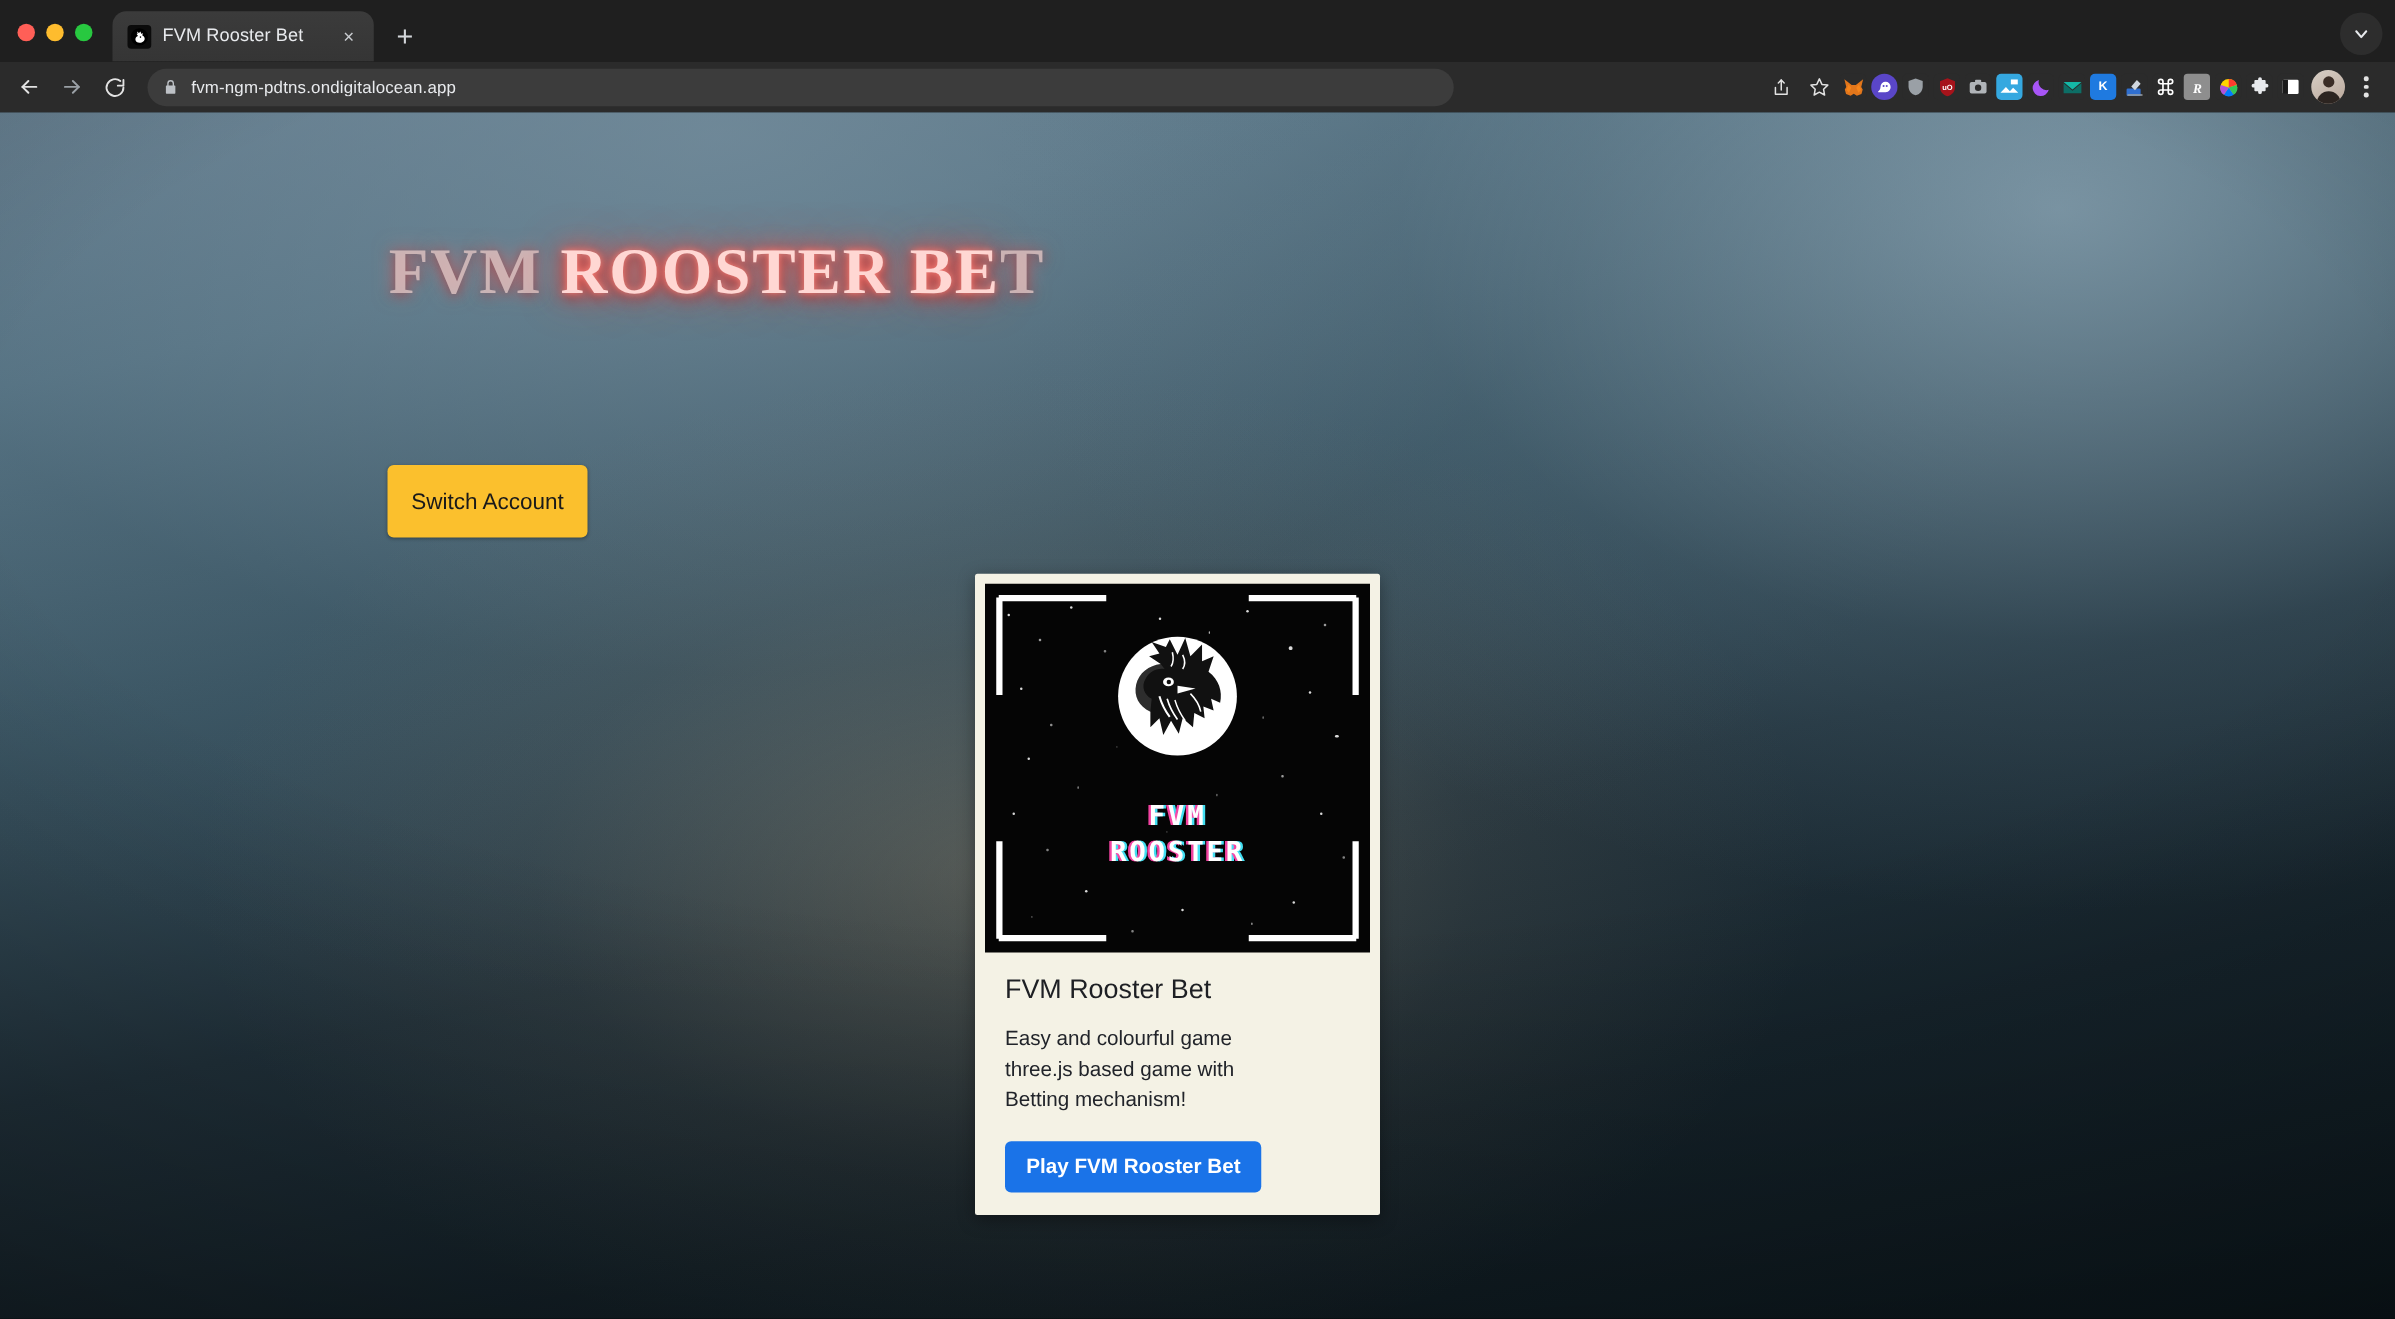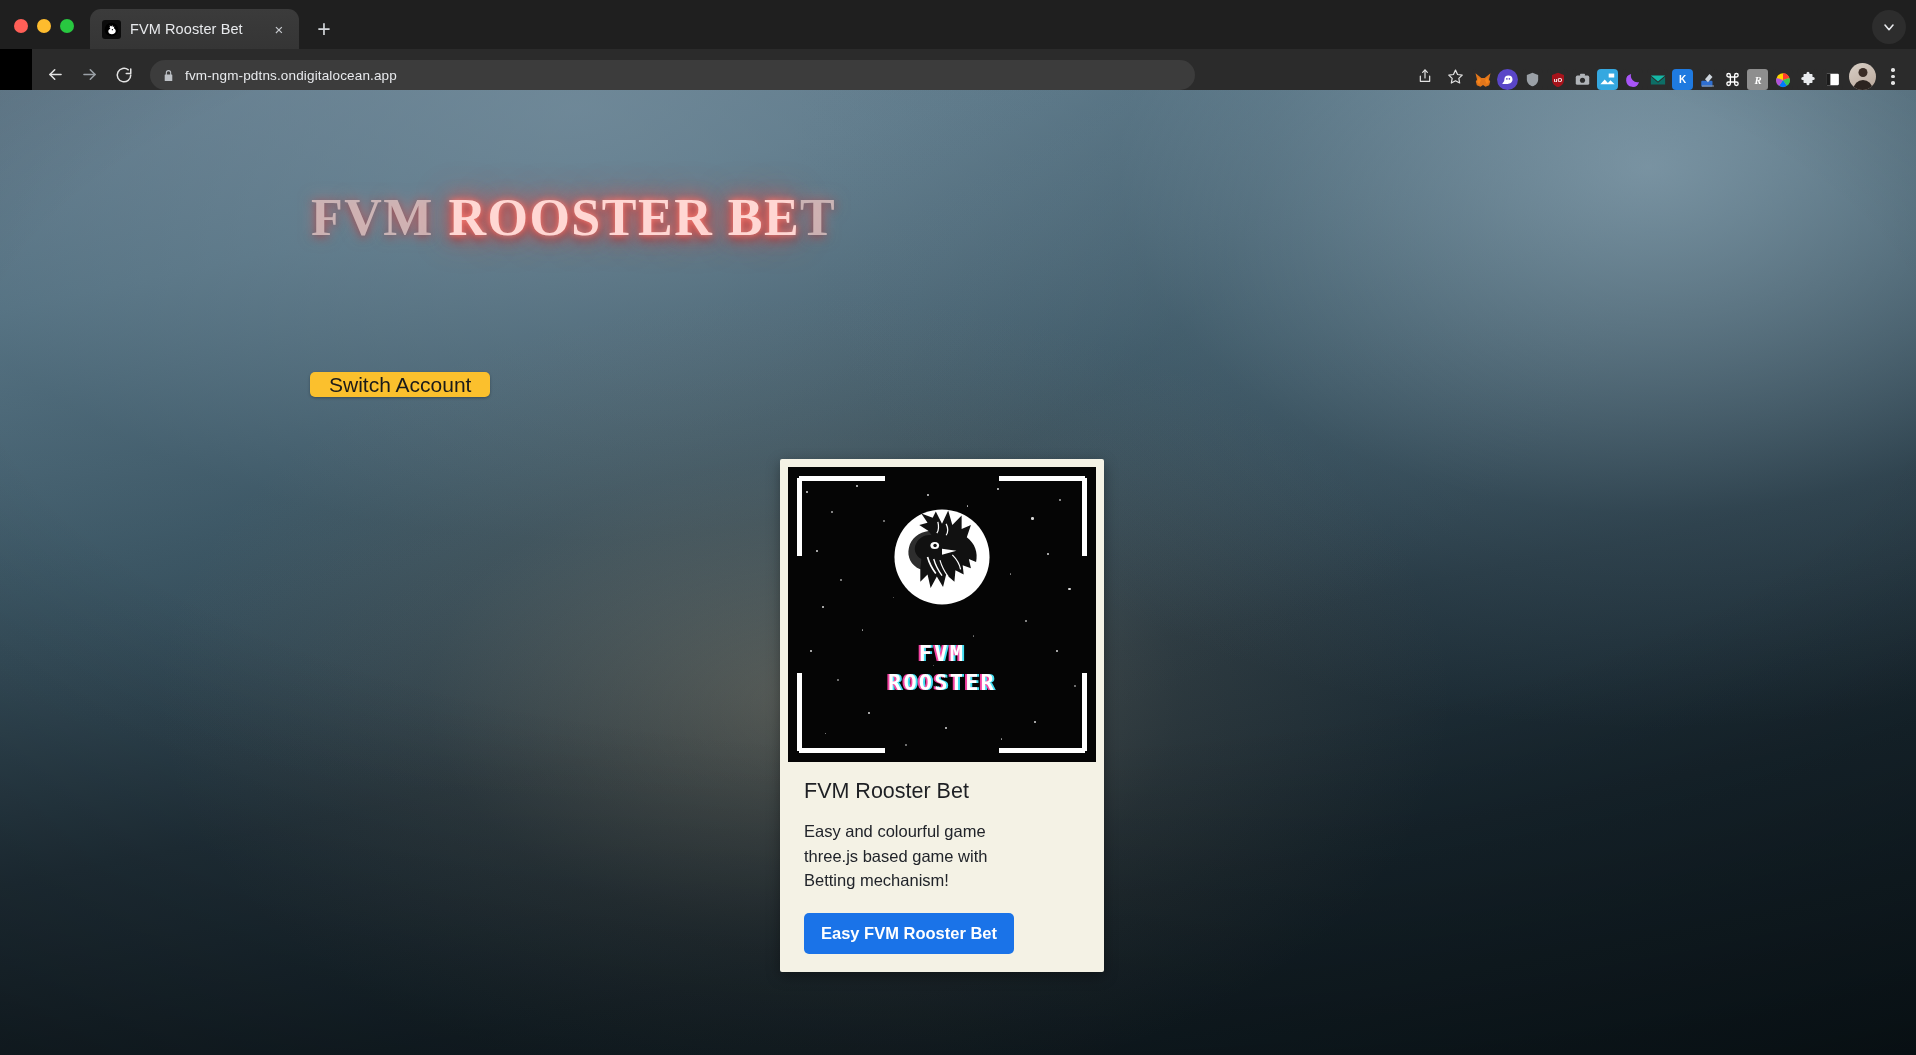--- a/index.html
+++ b/index.html
@@ -74,25 +74,24 @@
   .chev-btn {
     width: 34px; height: 34px; border-radius: 50%;
     background: #2d2d2d;
     display: flex; align-items: center; justify-content: center;
   }
 
   .toolbar {
     height: 41px;
     background: #2b2b2b;
     display: flex;
-    align-items: flex-end;
+    align-items: center;
     padding: 0 10px 0 8px;
     gap: 3px;
     flex: none;
-    margin-left: 32px;
   }
   .navbtn {
     width: 31px; height: 31px; border-radius: 50%;
     display: flex; align-items: center; justify-content: center;
     color: #e3e3e3; flex: none;
   }
   .omnibox {
     flex: 1;
     height: 30px;
     margin: 0 7px 0 8px;
@@ -200,28 +199,28 @@
     padding: 0 6px;
     outline: none;
     box-shadow: 0 1px 2px rgba(0,0,0,0.35);
   }
 
   
   .switch-btn {
     position: absolute;
     left: 310px;
     top: 282px;
-    height: 25px;
+    height: 58px;
     padding: 0 19px;
     background: #fbc02d;
     color: #1a1a1a;
     border: none;
     border-radius: 5px;
     font-family: "Liberation Sans", sans-serif;
-    font-size: 21px;
+    font-size: 18px;
     cursor: pointer;
     box-shadow: 0 1px 3px rgba(0,0,0,0.3);
   }
 
   
   .game-card {
     position: absolute;
     left: 780px;
     top: 369px;
     width: 324px;
@@ -550,17 +549,17 @@
 
         <div class="poster-title">
           <div>FVM</div>
           <div>ROOSTER</div>
         </div>
       </div>
 
       <div class="card-body">
         <h2 class="card-title">FVM Rooster Bet</h2>
         <p class="card-desc">Easy and colourful game three.js based game with Betting mechanism!</p>
-        <button class="play-btn">Easy FVM Rooster Bet</button>
+        <button class="play-btn">Play FVM Rooster Bet</button>
       </div>
     </div>
   </div>
 </div>
 
 </body></html>

